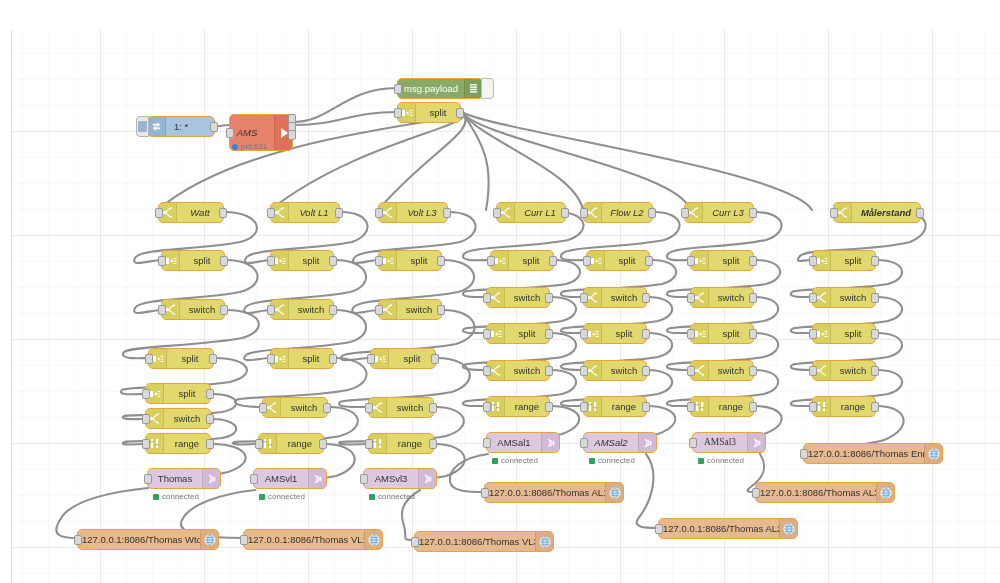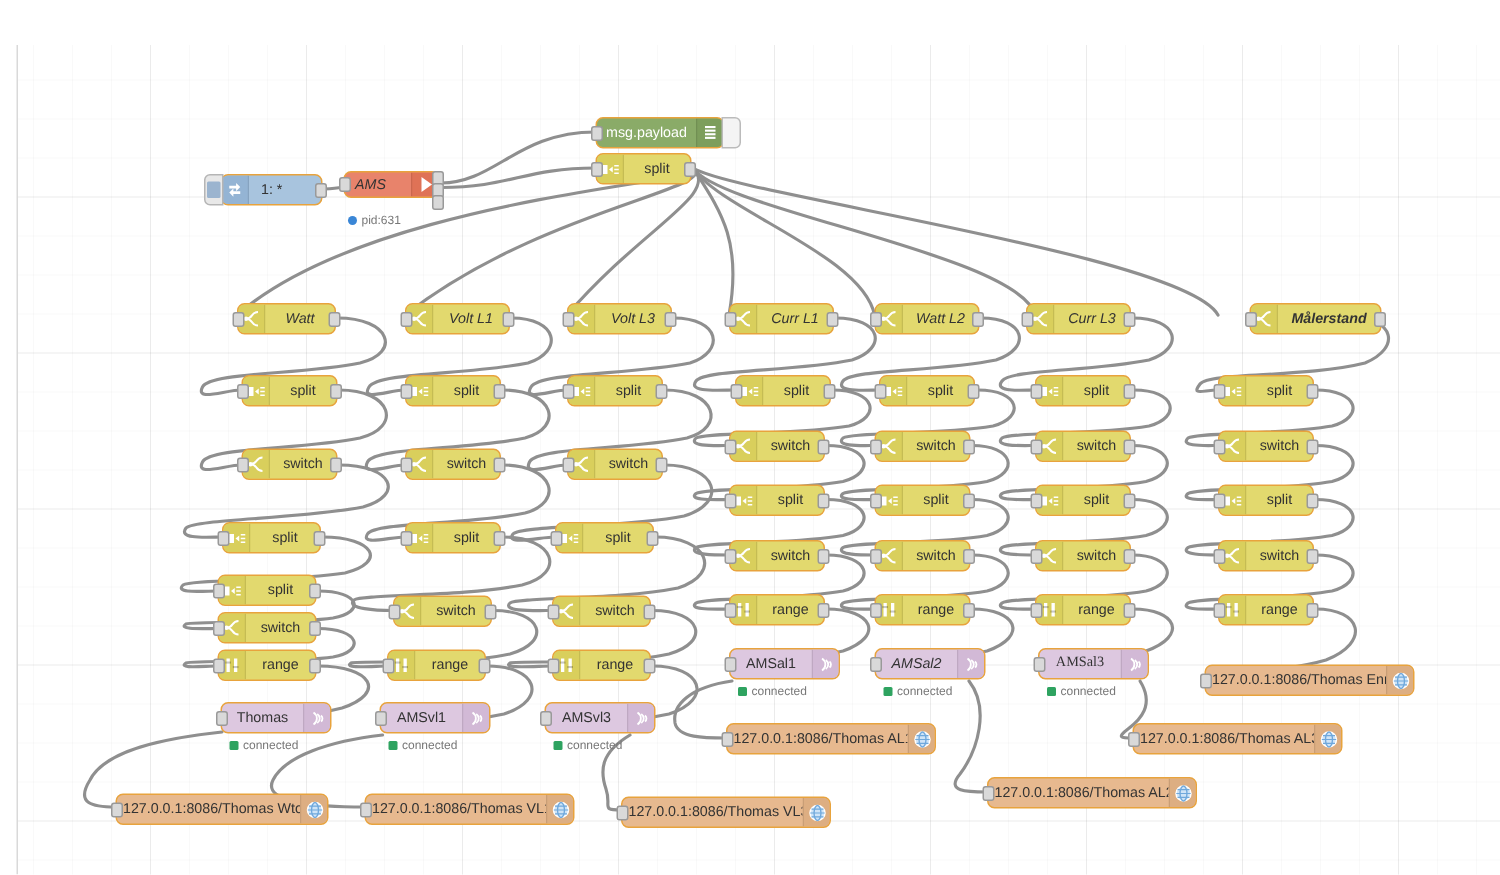--- a/index.html
+++ b/index.html
@@ -226,21 +226,21 @@
       <div class="ico">
         <svg class="gly" width="11" height="11" viewBox="0 0 12 12">
           <path d="M2,3 h5 v-2 l3,3 -3,3 v-2 h-5 z" fill="#fff"></path>
           <path d="M10,9 h-5 v2 l-3,-3 3,-3 v2 h5 z" fill="#fff"></path>
         </svg>
       </div>
       <div class="lbl" style="text-align:left;padding-left:8px;">1: *</div>
       <span class="port out"></span>
     </div>
 
-    <div class="node n-orange italic" style="left:229px;top:84px;width:64px;height:18px;">
+    <div class="node n-orange italic" style="left:229px;top:84px;width:64px;height:37px;">
       <div class="lbl" style="padding-right:14px;">AMS</div>
       <div class="ico-r">
         <svg class="gly" width="10" height="12" viewBox="0 0 10 12">
             <path d="M2,1 L9,6 L2,11 Z" fill="#fff"></path>
           </svg>
       </div>
       <span class="port in"></span>
       <span class="port out2" style="top:4px;"></span>
       <span class="port out2" style="top:12px;"></span>
       <span class="port out2" style="top:20px;"></span>
@@ -596,21 +596,21 @@
           <div class="lbl">127.0.0.1:8086/Thomas VL3</div>
           <div class="ico-r">
             <svg class="gly" width="12" height="12" viewBox="0 0 12 12">
               <circle cx="6" cy="6" r="5" fill="#cfe4f7" stroke="#fff" stroke-width="1"></circle>
               <ellipse cx="6" cy="6" rx="2.3" ry="5" fill="none" stroke="#6fa8dc" stroke-width=".9"></ellipse>
               <path d="M1.2,6 H10.8 M2,3.4 H10 M2,8.6 H10" stroke="#6fa8dc" stroke-width=".8"></path>
             </svg>
           </div>
           <span class="port in"></span>
         </div>
-        <div class="node n-yellow italic" style="left: 486px; top: 172px; width: 70px;">
+        <div class="node n-yellow italic" style="left: 496px; top: 172px; width: 70px;">
           <div class="ico">
             <svg class="gly" width="12" height="11" viewBox="0 0 12 11">
               <path d="M10,1 C5,1 7,5.5 2,5.5" stroke="#fff" stroke-width="1.3" fill="none"></path>
               <path d="M10,10 C5,10 7,5.5 2,5.5" stroke="#fff" stroke-width="1.3" fill="none"></path>
               <circle cx="2" cy="5.5" r="1.5" fill="#fff"></circle>
             </svg>
           </div>
           <div class="lbl">Curr L1</div>
           <span class="port in"></span>
           <span class="port out"></span>
@@ -707,21 +707,21 @@
           <span class="port in"></span>
         </div>
         <div class="node n-yellow italic" style="left: 583px; top: 172px; width: 70px;">
           <div class="ico">
             <svg class="gly" width="12" height="11" viewBox="0 0 12 11">
               <path d="M10,1 C5,1 7,5.5 2,5.5" stroke="#fff" stroke-width="1.3" fill="none"></path>
               <path d="M10,10 C5,10 7,5.5 2,5.5" stroke="#fff" stroke-width="1.3" fill="none"></path>
               <circle cx="2" cy="5.5" r="1.5" fill="#fff"></circle>
             </svg>
           </div>
-          <div class="lbl">Watt L2</div>
+          <div class="lbl">Flow L2</div>
           <span class="port in"></span>
           <span class="port out"></span>
         </div>
         <div class="node n-yellow" style="left: 586px; top: 220px; width: 64px;">
           <div class="ico">
             <svg class="gly" width="12" height="10" viewBox="0 0 12 10">
               <rect x="0.5" y="2" width="3.5" height="6" fill="#fff"></rect>
               <path d="M5,5 L7.5,3 L7.5,7 Z" fill="#fff"></path>
               <rect x="8.5" y="2" width="3" height="1" fill="#fff"></rect>
               <rect x="8.5" y="4.5" width="3" height="1" fill="#fff"></rect>

